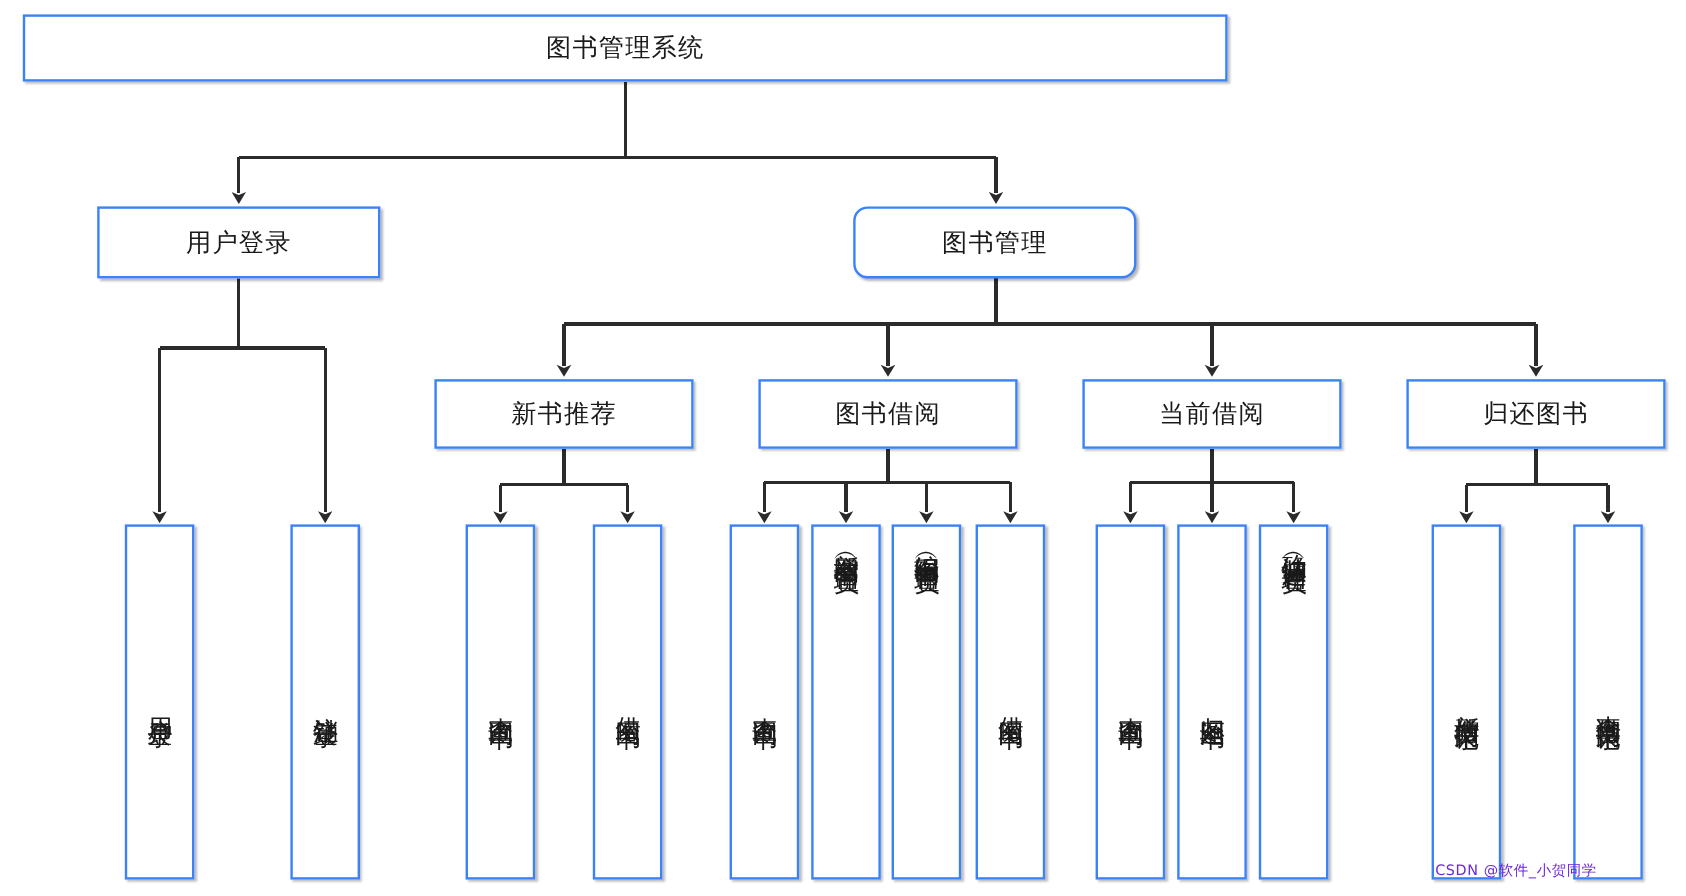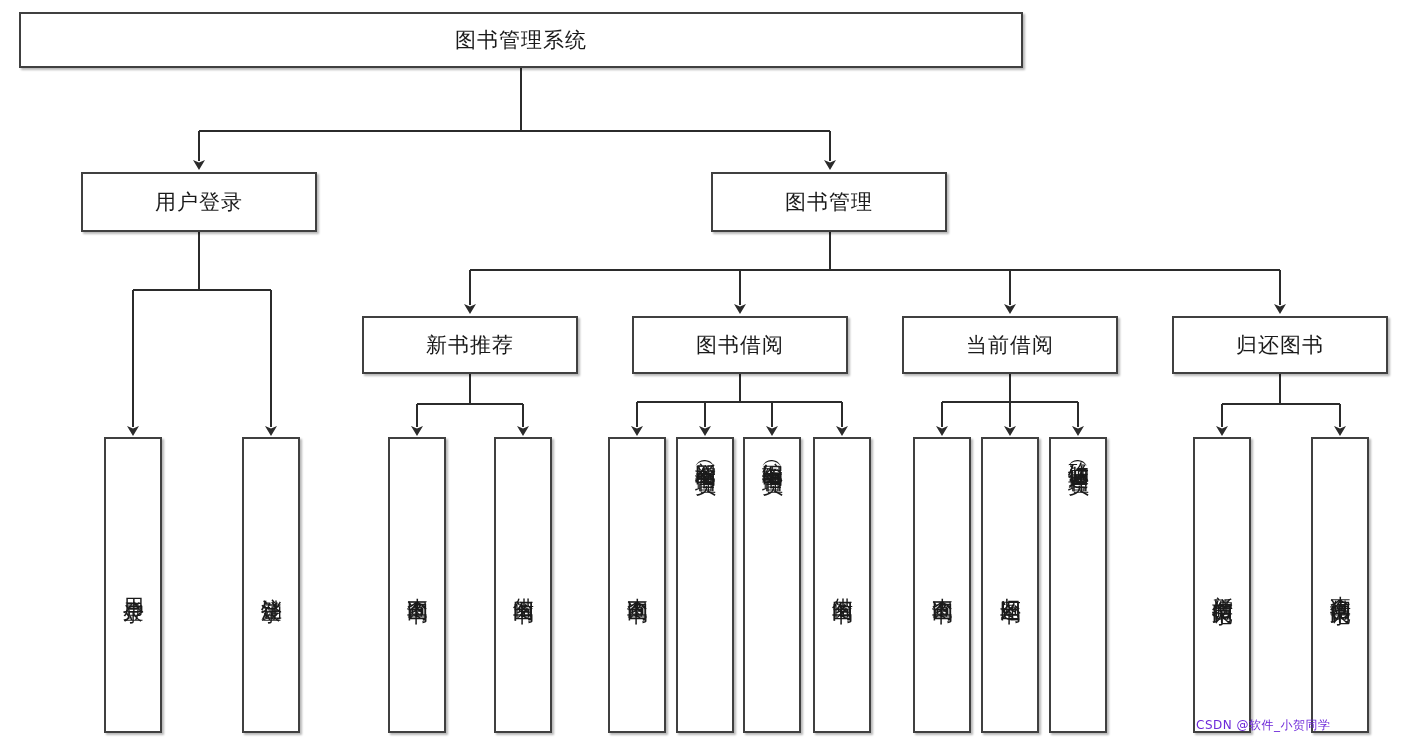--- a/index.html
+++ b/index.html
@@ -24,21 +24,21 @@
     left: 0;
     top: 0;
     width: 1405px;
     height: 747px;
     pointer-events: none;
   }
   .node {
     position: absolute;
     box-sizing: border-box;
     background: #ffffff;
-    border: 2px solid #404040;
+    border: 2px solid #3b82f6;
     box-shadow: 2px 2px 2px rgba(0,0,0,0.28);
     display: flex;
     align-items: center;
     justify-content: center;
     overflow: hidden;
   }
   .node-label {
     font-size: 21px;
     line-height: 1.05;
     letter-spacing: 1px;
@@ -131,21 +131,21 @@
     </g>
   </svg>
 
   <div class="node" style="left:19px; top:12px; width:1004px; height:56px;">
     <span class="node-label">图书管理系统</span>
   </div>
 
   <div class="node" style="left:81px; top:172px; width:236px; height:60px;">
     <span class="node-label">用户登录</span>
   </div>
-  <div class="node" style="left:711px; top:172px; width:236px; height:60px;">
+  <div class="node" style="left:711px; top:172px; width:236px; height:60px;border-radius:12px;">
     <span class="node-label">图书管理</span>
   </div>
 
   <div class="node" style="left:362px; top:316px; width:216px; height:58px;">
     <span class="node-label">新书推荐</span>
   </div>
   <div class="node" style="left:632px; top:316px; width:216px; height:58px;">
     <span class="node-label">图书借阅</span>
   </div>
   <div class="node" style="left:902px; top:316px; width:216px; height:58px;justify-content:center;">

